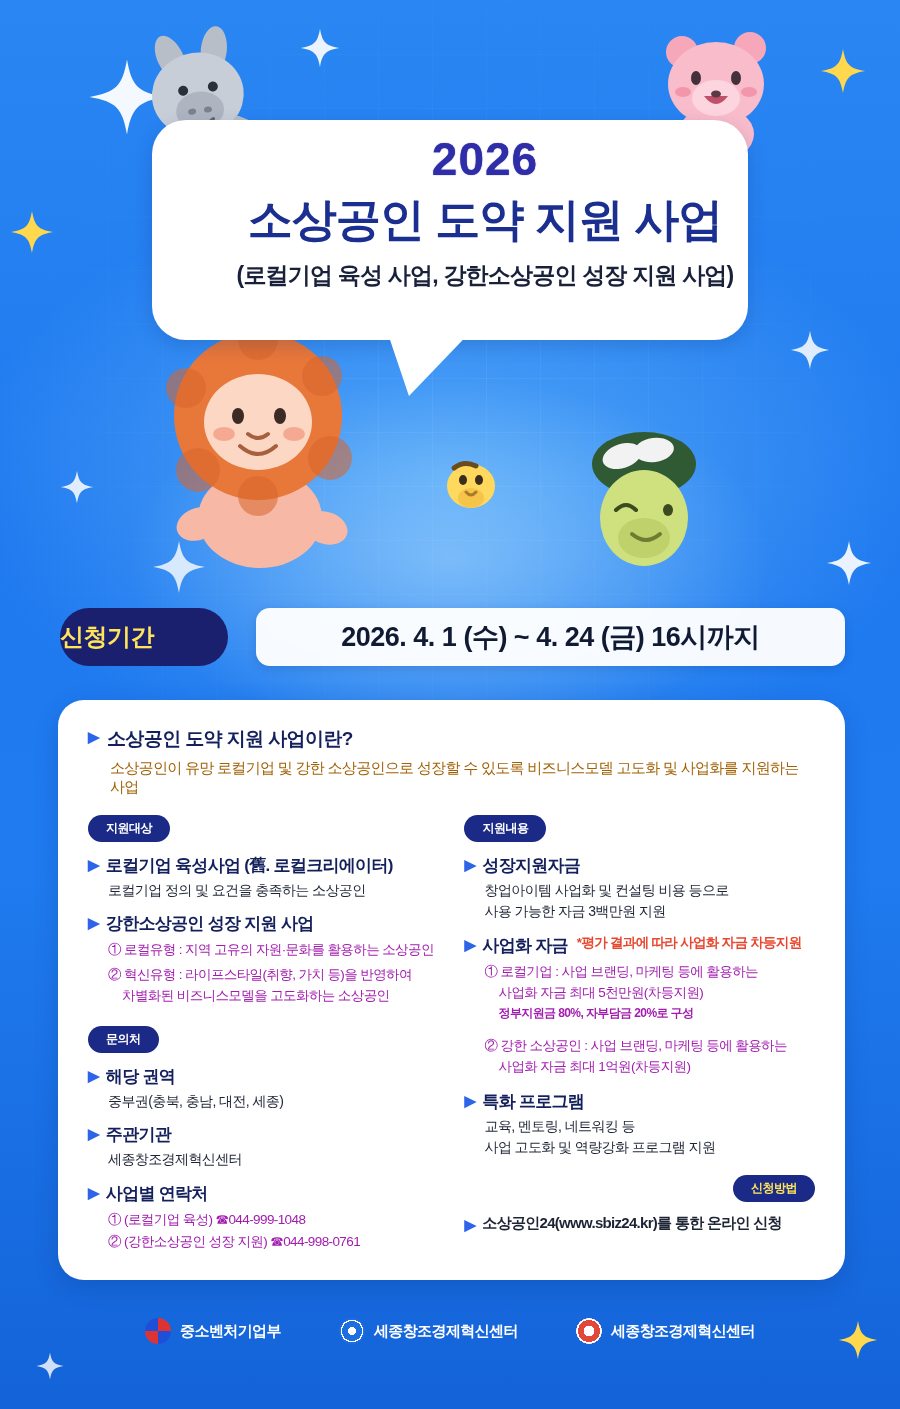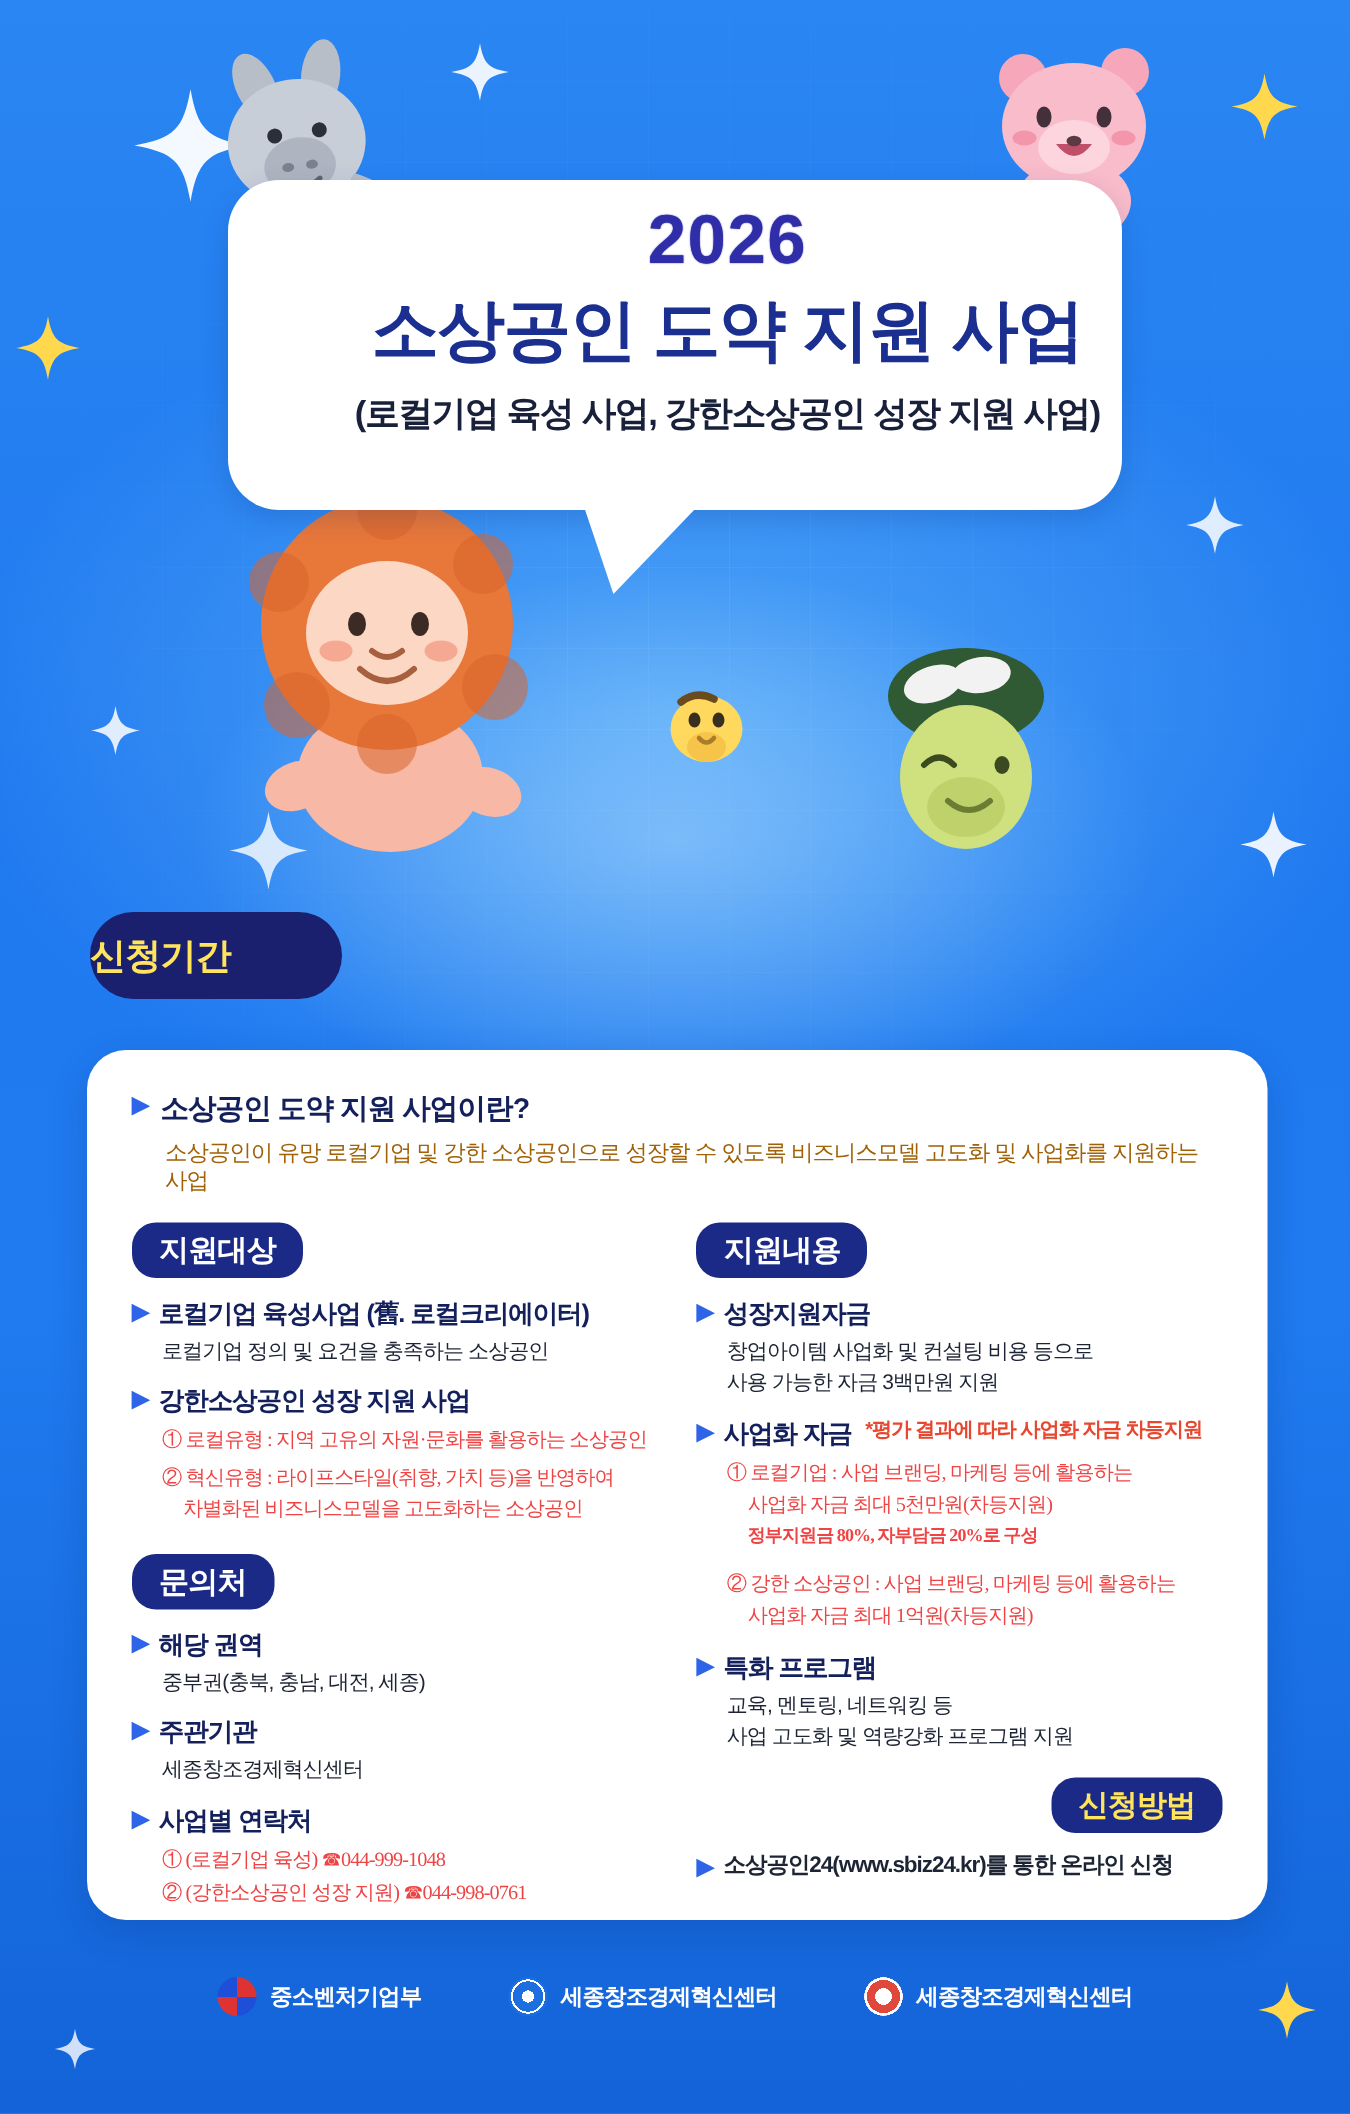--- a/index.html
+++ b/index.html
@@ -101,37 +101,37 @@
   .intro-d {
     margin: 7px 0 0 22px; font-size:15px; color:#a16207; letter-spacing:-0.7px; font-weight:500;
   }
 
   .cols { display:flex; gap:20px; margin-top:18px; }
   .col { width: 358px; }
   .col.right { width: 352px; }
 
   .tag {
     display:inline-block; background:#1a2a86; color:#fff;
-    font-size:20px; font-weight:900; padding:5px 18px; border-radius:16px;
+    font-size:12px; font-weight:900; padding:5px 18px; border-radius:16px;
     letter-spacing:-0.5px;
   }
   .tag.blue2 { background:#1a2a86; }
   .tag.apply { background:#1a2a86; color:#ffe45c; }
 
   .blk { margin-top:12px; }
   .row-h {
     display:flex; gap:7px; align-items:flex-start;
     font-size:17px; font-weight:900; color:#13205c; letter-spacing:-0.7px;
   }
   .row-h .hl { color:#e8472f; font-size:13.5px; font-weight:900; margin-left:2px;text-align:right; }
   .row-d {
     margin-left:20px; font-size:14px; color:#1d2434; letter-spacing:-0.6px;
     line-height:1.45; margin-top:3px; font-weight:500;
   }
-  .sub-item { margin-left:20px; margin-top:5px; font-size:13.5px; color:#ef4444; line-height:1.5; letter-spacing:-0.6px;font-family:Liberation Serif, serif; }
+  .sub-item { margin-left:20px; margin-top:5px; font-size:13.5px; color:#a21caf; line-height:1.5; letter-spacing:-0.6px; }
   .gap { height:9px; }
 
   
   .footer { position:absolute; left:0; top:1318px; width:900px; display:flex; justify-content:center; gap:58px; align-items:center; }
   .logo { display:flex; align-items:center; gap:9px; color:#fff; font-size:15px; font-weight:900; letter-spacing:-0.6px; }
   .logo .mark { width:26px; height:26px; border-radius:50%; display:inline-block; }
   .mark.gov { background: conic-gradient(#d33 0 25%, #1d4fd8 25% 50%, #d33 50% 75%, #1d4fd8 75% 100%); }
   .mark.sbiz { background: radial-gradient(circle at 50% 50%, #fff 0 22%, #1d6fe0 22% 55%, #fff 55% 62%, #1d6fe0 62% 100%); }
   .mark.ccei { background: radial-gradient(circle at 50% 50%, #fff 0 30%, #e0483c 30% 60%, #fff 60% 70%, #2f63c8 70% 100%); }
 </style>
@@ -279,20 +279,23 @@
   <div class="title-wrap">
     <div class="t-year">2026</div>
     <div class="t-main">소상공인 도약 지원 사업</div>
     <div class="t-sub">(로컬기업 육성 사업, 강한소상공인 성장 지원 사업)</div>
   </div>
 
   <div class="apply-band">
     <div class="apply-pill">
       <span>신청기간</span>
     </div>
+    <div class="apply-date">
+      <span>2026. 4. 1 (수) ~ 4. 24 (금) 16시까지</span>
+    </div>
   </div>
 
   <div class="card">
 
     <div class="intro-h">
       <span class="tri">▶</span>
       <span>소상공인 도약 지원 사업이란?</span>
     </div>
     <div class="intro-d">소상공인이 유망 로컬기업 및 강한 소상공인으로 성장할 수 있도록 비즈니스모델 고도화 및 사업화를 지원하는 사업</div>
 

